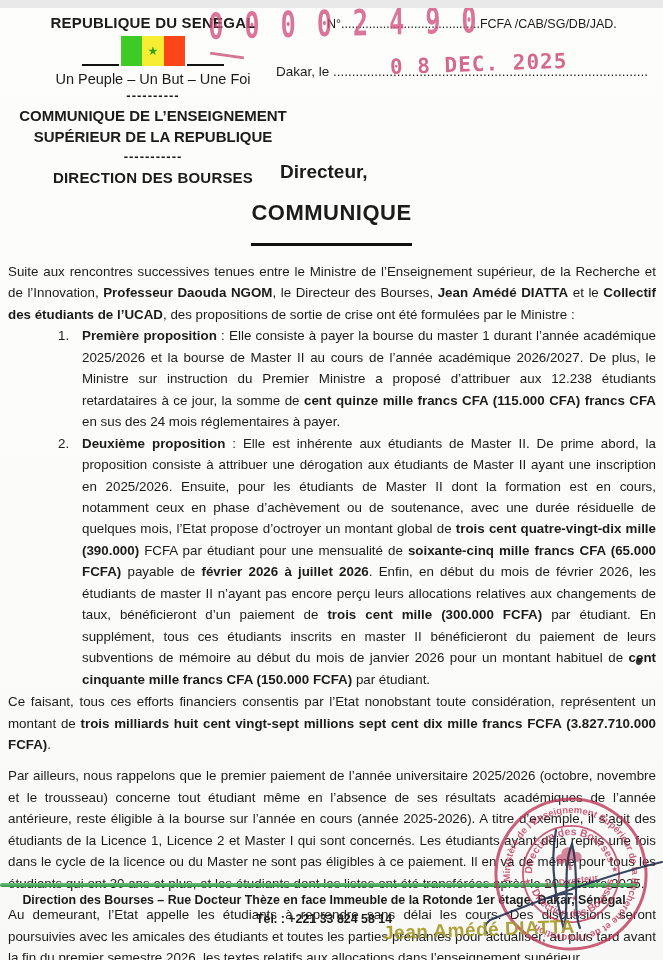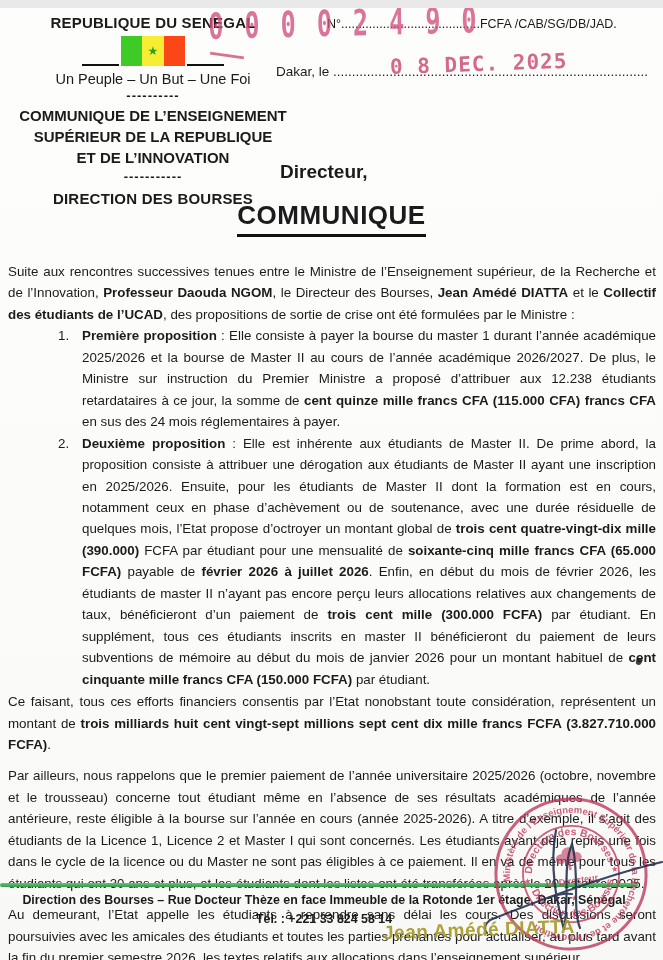--- a/index.html
+++ b/index.html
@@ -23,21 +23,21 @@
   .ref-line{position:absolute;left:327px;top:9px;font-size:12.5px;white-space:nowrap;}
   .date-line{position:absolute;left:276px;top:56px;font-size:13.5px;white-space:nowrap;overflow:hidden;width:372px;}
   .addressee{position:absolute;left:280px;top:153px;font-weight:700;font-size:19px;}
 
   .stamp-number{position:absolute;left:208px;top:-2px;font-family:"DejaVu Sans Mono",monospace;font-weight:700;font-size:36px;letter-spacing:30px;color:#d14f7e;opacity:.78;transform:scaleX(.7) rotate(-1deg);transform-origin:left top;white-space:nowrap;}
   .stamp-scribble{position:absolute;left:210px;top:46px;width:34px;height:0;border-bottom:3px solid #c8476f;opacity:.75;transform:rotate(8deg);}
   .stamp-date{position:absolute;left:390px;top:44px;font-family:"DejaVu Sans Mono",monospace;font-weight:700;font-size:21px;letter-spacing:1px;color:#cb4a72;opacity:.82;transform:rotate(-2deg);white-space:nowrap;}
 
   
   .title-wrap{position:absolute;left:0;top:192px;width:663px;text-align:center;}
-  .title{display:inline-block;font-weight:700;font-size:26px;letter-spacing:.5px;border-bottom:3px solid #111;padding-bottom:3px;}
+  .title{display:inline-block;font-weight:700;font-size:22px;letter-spacing:.5px;border-bottom:3px solid #111;padding-bottom:17px;}
 
   
   .body-text{position:absolute;left:8px;top:253px;width:648px;font-size:13.35px;line-height:21.45px;text-align:justify;}
   .body-text p{margin:0;}
   .b{font-weight:700;}
   .list{margin-top:0;}
   .list-item{position:relative;padding-left:74px;margin-top:0;}
   .list-item .num{position:absolute;left:50px;top:0;}
   .p-gap{margin-top:10px !important;}
   .p-gap-sm{margin-top:1px !important;}
@@ -69,21 +69,20 @@
           </div>
         <div class="red" style="background: rgb(251, 71, 23);"></div>
       </div>
       <div class="flag-line"></div>
     </div>
     <div class="motto">Un Peuple – Un But – Une Foi</div>
     <div class="dashes">----------</div>
     <div class="ministry">
       <div>COMMUNIQUE DE L’ENSEIGNEMENT</div>
       <div>SUPÉRIEUR DE LA REPUBLIQUE</div>
-      <div>ET DE L’INNOVATION</div>
     </div>
     <div class="dashes">-----------</div>
     <div class="direction">DIRECTION DES BOURSES</div>
   </div>
 
   <div class="ref-line"><span>N°</span><span>........................................</span><span>FCFA /CAB/SG/DB/JAD.</span></div>
   <div class="stamp-number">00002490</div>
   <div class="stamp-scribble"></div>
   <div class="date-line"><span>Dakar, le </span><span>.......................................................................................................</span></div>
   <div class="stamp-date">0 8 DEC. 2025</div>

